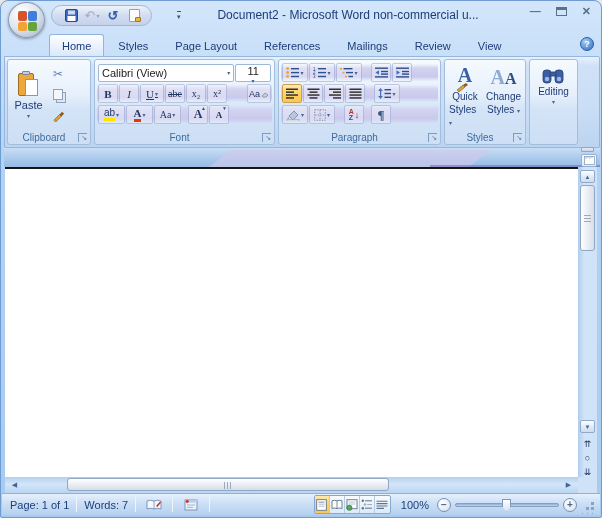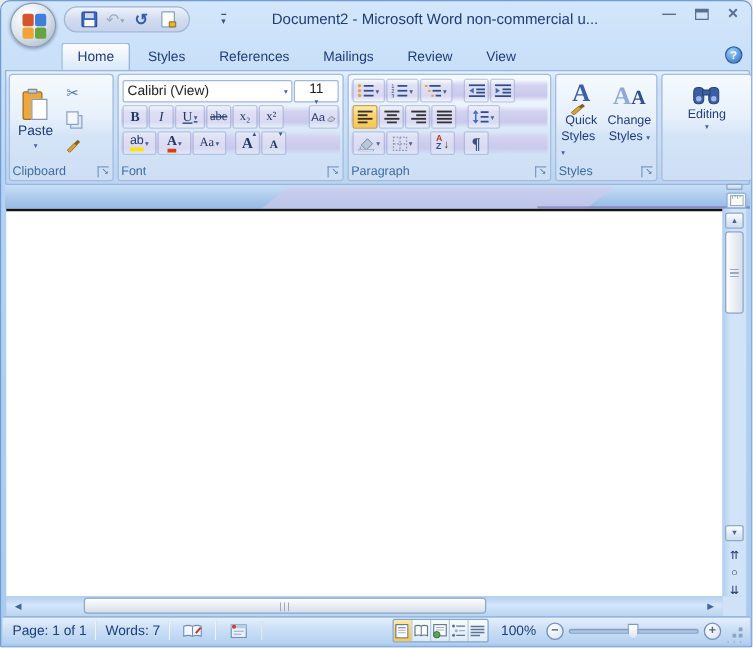--- a/index.html
+++ b/index.html
@@ -43,21 +43,21 @@
   .tab { padding:5px 12px 4px; font-size:11px; color:#1e3c78; border:1px solid transparent;
     border-bottom:none; border-radius:3px 3px 0 0; cursor:pointer; white-space:nowrap; }
   .tab.active { background: linear-gradient(180deg,#fdfeff,#eaf2fc 55%,#d9e8f9); border-color:#93b4dc; }
   
   .ribbon { position:absolute; top:55px; left:3px; width:596px; height:92px;
     background: linear-gradient(180deg,#e6f1fd,#cfe1f7 10%,#cadef6 55%,#bcd4f0);
     border:1px solid #96b6de; border-radius:0 2px 2px 2px; display:flex; gap:3px; padding:2px 2px; }
   .group { position:relative; border:1px solid #a3bddd; border-radius:3px; flex:none;
     background: linear-gradient(180deg,#f5fafe,#e6effb 42%,#d4e4f7 58%,#cddff5);
     padding:2px 2px 15px 2px; }
-  .group-label { position:absolute; bottom:1px; left:2px; right:12px; font-size:10px; color:#3e6b9e; }
+  .group-label { position:absolute; bottom:1px; left:2px; right:12px; text-align:center; font-size:10px; color:#3e6b9e; }
   .launcher { position:absolute; bottom:2px; right:3px; width:9px; height:9px; font-size:7px; line-height:8px;
     color:#56779f; border-top:1px solid #7e9cc0; border-left:1px solid #7e9cc0; text-align:right; cursor:pointer; }
   .frow { display:flex; align-items:center; height:21px; gap:1px; padding:0 1px; position:relative; }
   .stripe { background: linear-gradient(180deg, rgba(205,205,238,0) 8%, #d3d2ef 30%, #c9c9ec 70%, rgba(205,205,238,0) 92%); border-radius:2px; }
   .sb { min-width:20px; height:19px; display:flex; align-items:center; justify-content:center;
     border:1px solid rgba(125,145,195,.45); background:rgba(255,255,255,.3); border-radius:2px;
     cursor:pointer; color:#1f3864; gap:1px; }
   .sb .arr { font-size:6px; color:#44659a; }
   .sb.noborder { border-color:transparent; background:transparent; }
   .sb.active-orange { background: linear-gradient(180deg,#ffe9b0,#ffd268 45%,#fbc74f); border-color:#c8a24a; }
@@ -93,21 +93,21 @@
   .pilcrow { font-size:13px; font-weight:bold; color:#35557f; font-family:"Liberation Serif",serif; }
   
   .g-styles { width:82px; display:flex; gap:1px; justify-content:center; }
   .bigbtn { display:flex; flex-direction:column; align-items:center; justify-content:flex-start;
     font-size:10px; color:#1e3c78; padding:3px 2px 0; border-radius:3px; cursor:pointer; line-height:1.25; }
   .qs-icon { position:relative; width:26px; height:26px; text-align:center; }
   .qs-a { font-family:"Liberation Serif",serif; font-weight:bold; font-size:20px; color:#3a5fa5; line-height:1; }
   .cs-a1 { font-family:"Liberation Serif",serif; font-weight:bold; font-size:20px; color:#8fa9d6; }
   .cs-a2 { font-family:"Liberation Serif",serif; font-weight:bold; font-size:16px; color:#2d4f8a; }
   
-  .g-editing { width:73px; display:flex; justify-content:center; }
+  .g-editing { width:49px; display:flex; justify-content:center; }
   
   .band { position:absolute; top:147px; left:3px; width:596px; height:19px; overflow:hidden;
     background: linear-gradient(180deg,#c9def5,#a3c4ea 70%,#97bbe5); }
   .band::before { content:""; position:absolute; left:210px; top:2px; width:260px; height:26px;
     background:#cfc9ec; opacity:.65; transform:skewX(-52deg); }
   .band::after { content:""; position:absolute; right:0; bottom:0; width:170px; height:2px; background:#7a6eb4; opacity:.6; }
   .split-handle { position:absolute; right:7px; top:146px; width:13px; height:5px; z-index:3;
     background:linear-gradient(#e8eff8,#c2d3ea); border:1px solid #8aa8cc; border-radius:1px; cursor:ns-resize; }
   .ruler-btn { position:absolute; right:4px; top:153px; width:16px; height:13px; z-index:3;
     background:linear-gradient(#fdfeff,#e3ecf7); border:1px solid #93b1d4; border-radius:2px;
@@ -207,20 +207,21 @@
       <span class="wc">✕</span>
     </div>
   </div>
   <div class="help-btn">
     <span>?</span>
   </div>
 
   <div class="tabrow">
     <span class="tab active">Home</span>
     <span class="tab">Styles</span>
+    <span class="tab">Page Layout</span>
     <span class="tab">References</span>
     <span class="tab">Mailings</span>
     <span class="tab">Review</span>
     <span class="tab">View</span>
   </div>
 
   <div class="ribbon">
 
     <div class="group g-clipboard">
       <div class="paste-btn">

